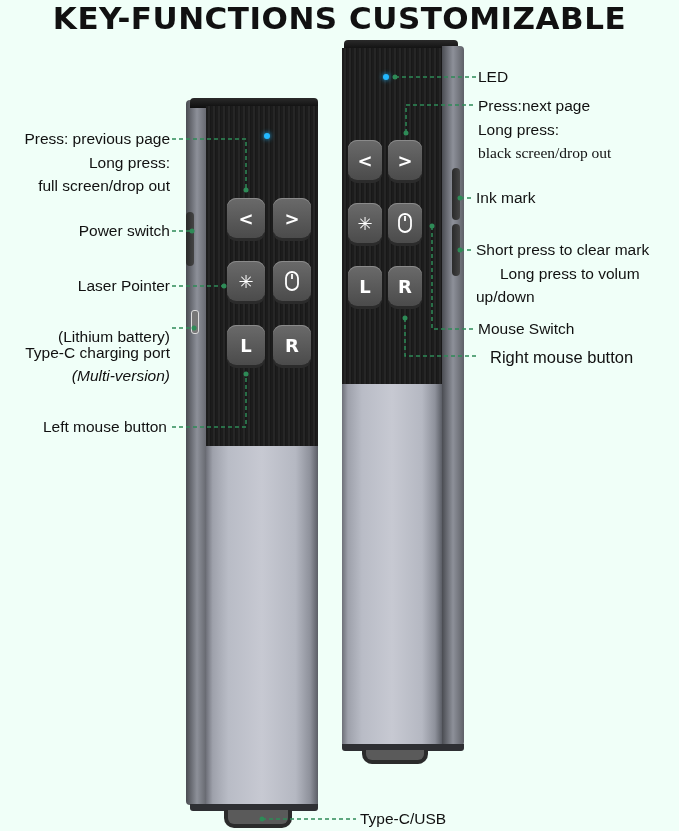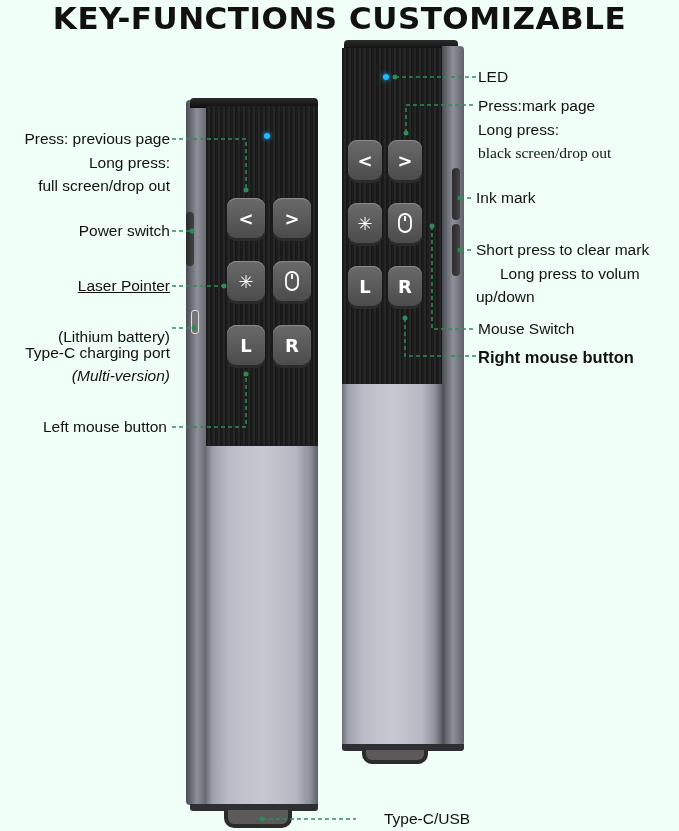--- a/index.html
+++ b/index.html
@@ -1,20 +1,20 @@
 <!DOCTYPE html>
 <html><head>
 <meta charset="utf-8">
 <style>
   html,body{margin:0;padding:0;}
   body{width:679px;height:831px;background:#f0fff8;position:relative;overflow:hidden;font-family:"Liberation Sans",sans-serif;color:#111;}
   .title{position:absolute;left:0;top:0;width:679px;text-align:center;font-family:"DejaVu Sans",sans-serif;font-weight:bold;font-size:31px;letter-spacing:0.5px;line-height:36px;color:#111;}
   .lbl{position:absolute;font-size:15.5px;line-height:22px;white-space:nowrap;color:#111;}
   .lbl.r{text-align:left;}
-  .lbl.bold{font-weight:bold;}
+  .lbl.bold{font-weight:normal;margin-left:12px;}
   
   .remote{position:absolute;}
   .cap{position:absolute;background:linear-gradient(#2a2a2a,#0e0e0e);border-radius:4px 4px 0 0;}
   .body-dark{position:absolute;background:repeating-linear-gradient(90deg,#1c1c1c 0,#1c1c1c 2px,#262626 2px,#262626 4px,#181818 4px,#181818 5px);}
   .body-metal{position:absolute;background:linear-gradient(90deg,#6e7079 0%,#9ea1ab 6%,#b9bcc6 20%,#c7c9d2 50%,#b5b8c2 80%,#8e919b 93%,#5b5e66 100%);}
   .rail{position:absolute;background:linear-gradient(90deg,#4a4c52,#8d9099,#5f6168);}
   .btn{position:absolute;width:38px;height:40px;border-radius:9px;background:linear-gradient(#6a6a6a,#4b4b4b);box-shadow:inset 0 1px 0 #8a8a8a,0 3px 0 #2b2b2b;color:#fff;font-family:"DejaVu Sans",sans-serif;font-weight:bold;font-size:18px;display:flex;align-items:center;justify-content:center;}
   .led{position:absolute;width:6px;height:6px;border-radius:50%;background:#22b8ff;box-shadow:0 0 5px #22b8ff;}
   .usb{position:absolute;border:4px solid #2b2b2b;border-top:none;border-radius:0 0 10px 10px;background:#5a5a5a;}
   .bottom-edge{position:absolute;background:#2e2f33;border-radius:0 0 3px 3px;}
@@ -103,30 +103,30 @@
     <circle cx="460" cy="250" r="2.5"></circle>
     <circle cx="432" cy="226" r="2.5"></circle>
     <circle cx="405" cy="318" r="2.5"></circle>
   </g>
 </svg>
 
 <div class="lbl r" style="right:509px;top:128px;">Press: previous page</div>
 <div class="lbl r" style="right:509px;top:152px;">Long press:</div>
 <div class="lbl r" style="right:509px;top:175px;">full screen/drop out</div>
 <div class="lbl r" style="right:509px;top:220px;">Power switch</div>
-<div class="lbl r" style="right:509px;top:275px;text-decoration:underline;">Laser Pointer</div>
+<div class="lbl r" style="right:509px;top:275px;">Laser Pointer</div>
 <div class="lbl r" style="right:509px;top:318px;margin-top:8px;">(Lithium battery)</div>
 <div class="lbl r" style="right:509px;top:342px;">Type-C charging port</div>
 <div class="lbl r" style="right:509px;top:365px;font-style:italic;">(Multi-version)</div>
 <div class="lbl r" style="right:512px;top:416px;">Left mouse button</div>
 
 <div class="lbl" style="left:478px;top:66px;">LED</div>
-<div class="lbl" style="left:478px;top:95px;">Press:mark page</div>
+<div class="lbl" style="left:478px;top:95px;">Press:next page</div>
 <div class="lbl" style="left:478px;top:119px;">Long press:</div>
 <div class="lbl" style="left:478px;top:142px;font-family:Liberation Serif, serif;">black screen/drop out</div>
 <div class="lbl" style="left:476px;top:187px;">Ink mark</div>
 <div class="lbl" style="left:476px;top:239px;">Short press to clear mark</div>
 <div class="lbl" style="left:476px;top:263px;margin-left:24px;">Long press to volum</div>
 <div class="lbl" style="left:476px;top:286px;">up/down</div>
 <div class="lbl" style="left:478px;top:318px;">Mouse Switch</div>
 <div class="lbl bold" style="left:478px;top:346px;font-size:16.5px;">Right mouse button</div>
 
-<div class="lbl" style="left:360px;top:808px;margin-left:24px;">Type-C/USB</div>
+<div class="lbl" style="left:360px;top:808px;">Type-C/USB</div>
 
 </body></html>

